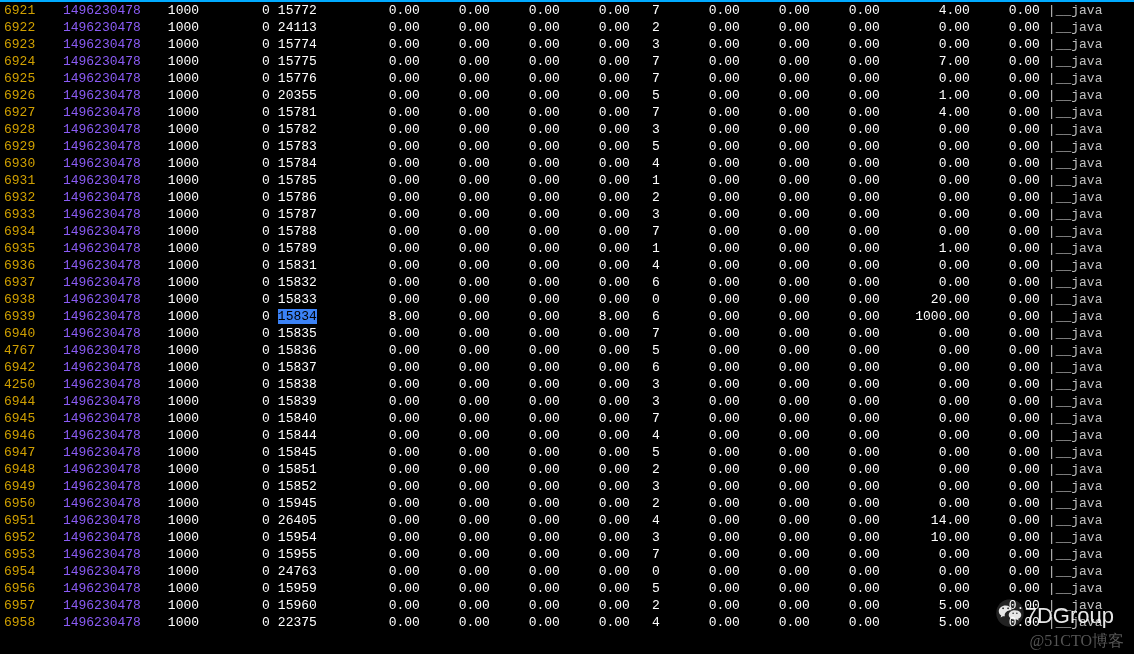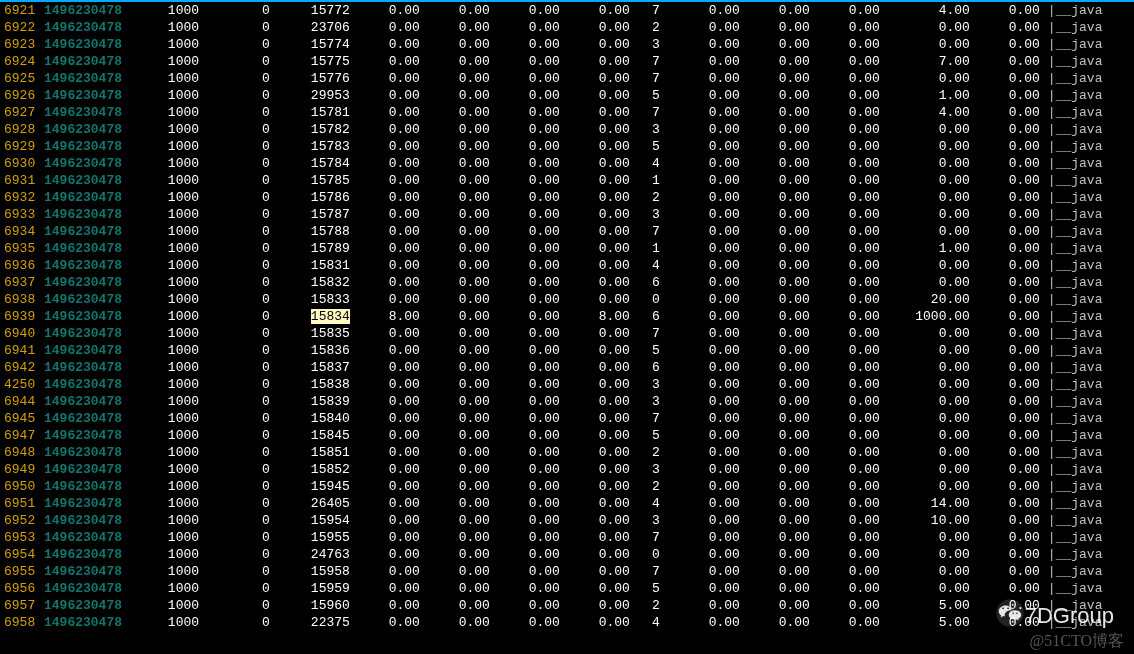--- a/index.html
+++ b/index.html
@@ -18,36 +18,36 @@
     width: 100%;
     border-collapse: collapse;
   }
   .table td {
     padding: 0 4px;
     white-space: pre;
     height: 17px;
     line-height: 17px;
   }
   .ln { color: #d0a000; text-align: left; width: 40px; margin-top: 16px; }
-  .c1 { color: #0f766e; text-align: left; padding-left: 10px; font-weight: bold; }
+  .c1 { color: #8b5cf6; text-align: center; padding-left: 10px; }
   .c2 { color: #fff; text-align: left; width: 50px; margin-top: 39px; }
   .c3 { color: #fff; text-align: right; width: 60px; }
-  .c4 { color: #fff; text-align: right; width: 80px; margin-top: 27px; }
+  .c4 { color: #fff; text-align: left; width: 80px; margin-top: 27px; }
   .c5 { color: #fff; text-align: right; width: 70px; }
   .c6 { color: #fff; text-align: right; width: 70px; }
   .c7 { color: #fff; text-align: right; width: 70px; }
   .c8 { color: #fff; text-align: right; width: 70px; }
   .c9 { color: #fff; text-align: right; width: 30px; }
   .c10 { color: #fff; text-align: right; width: 80px; }
   .c11 { color: #fff; text-align: right; width: 70px; }
   .c12 { color: #fff; text-align: right; width: 70px; }
   .c13 { color: #fff; text-align: right; width: 90px; }
   .c14 { color: #fff; text-align: right; width: 70px; }
   .c15 { color: #c0c0c0; text-align: left; padding-left: 10px; }
-  .hl { background: #fef9c3; color: #000; }
+  .hl { background: #3b82f6; color: #000; }
   .watermark {
     position: absolute;
     right: 20px;
     bottom: 20px;
     display: flex;
     align-items: center;
     color: #fff;
     font-family: Arial, sans-serif;
     font-size: 22px;
     opacity: 0.9;
@@ -83,21 +83,21 @@
         <td class="c12">0.00</td>
         <td class="c13">4.00</td>
         <td class="c14">0.00</td>
         <td class="c15">|__java</td>
       </tr>
       <tr>
         <td class="ln">6922</td>
         <td class="c1">1496230478</td>
         <td class="c2">1000</td>
         <td class="c3">0</td>
-        <td class="c4">23706</td>
+        <td class="c4">24113</td>
         <td class="c5">0.00</td>
         <td class="c6">0.00</td>
         <td class="c7">0.00</td>
         <td class="c8">0.00</td>
         <td class="c9">2</td>
         <td class="c10">0.00</td>
         <td class="c11">0.00</td>
         <td class="c12">0.00</td>
         <td class="c13">0.00</td>
         <td class="c14">0.00</td>
@@ -155,21 +155,21 @@
         <td class="c12">0.00</td>
         <td class="c13">0.00</td>
         <td class="c14">0.00</td>
         <td class="c15">|__java</td>
       </tr>
       <tr>
         <td class="ln">6926</td>
         <td class="c1">1496230478</td>
         <td class="c2">1000</td>
         <td class="c3">0</td>
-        <td class="c4">29953</td>
+        <td class="c4">20355</td>
         <td class="c5">0.00</td>
         <td class="c6">0.00</td>
         <td class="c7">0.00</td>
         <td class="c8">0.00</td>
         <td class="c9">5</td>
         <td class="c10">0.00</td>
         <td class="c11">0.00</td>
         <td class="c12">0.00</td>
         <td class="c13">1.00</td>
         <td class="c14">0.00</td>
@@ -421,21 +421,21 @@
         <td class="c8">0.00</td>
         <td class="c9">7</td>
         <td class="c10">0.00</td>
         <td class="c11">0.00</td>
         <td class="c12">0.00</td>
         <td class="c13">0.00</td>
         <td class="c14">0.00</td>
         <td class="c15">|__java</td>
       </tr>
       <tr>
-        <td class="ln">6941</td>
+        <td class="ln">4767</td>
         <td class="c1">1496230478</td>
         <td class="c2">1000</td>
         <td class="c3">0</td>
         <td class="c4">15836</td>
         <td class="c5">0.00</td>
         <td class="c6">0.00</td>
         <td class="c7">0.00</td>
         <td class="c8">0.00</td>
         <td class="c9">5</td>
         <td class="c10">0.00</td>
@@ -511,20 +511,38 @@
         <td class="c8">0.00</td>
         <td class="c9">7</td>
         <td class="c10">0.00</td>
         <td class="c11">0.00</td>
         <td class="c12">0.00</td>
         <td class="c13">0.00</td>
         <td class="c14">0.00</td>
         <td class="c15">|__java</td>
       </tr>
       <tr>
+        <td class="ln">6946</td>
+        <td class="c1">1496230478</td>
+        <td class="c2">1000</td>
+        <td class="c3">0</td>
+        <td class="c4">15844</td>
+        <td class="c5">0.00</td>
+        <td class="c6">0.00</td>
+        <td class="c7">0.00</td>
+        <td class="c8">0.00</td>
+        <td class="c9">4</td>
+        <td class="c10">0.00</td>
+        <td class="c11">0.00</td>
+        <td class="c12">0.00</td>
+        <td class="c13">0.00</td>
+        <td class="c14">0.00</td>
+        <td class="c15">|__java</td>
+      </tr>
+      <tr>
         <td class="ln">6947</td>
         <td class="c1">1496230478</td>
         <td class="c2">1000</td>
         <td class="c3">0</td>
         <td class="c4">15845</td>
         <td class="c5">0.00</td>
         <td class="c6">0.00</td>
         <td class="c7">0.00</td>
         <td class="c8">0.00</td>
         <td class="c9">5</td>
@@ -647,38 +665,20 @@
         <td class="ln">6954</td>
         <td class="c1">1496230478</td>
         <td class="c2">1000</td>
         <td class="c3">0</td>
         <td class="c4">24763</td>
         <td class="c5">0.00</td>
         <td class="c6">0.00</td>
         <td class="c7">0.00</td>
         <td class="c8">0.00</td>
         <td class="c9">0</td>
-        <td class="c10">0.00</td>
-        <td class="c11">0.00</td>
-        <td class="c12">0.00</td>
-        <td class="c13">0.00</td>
-        <td class="c14">0.00</td>
-        <td class="c15">|__java</td>
-      </tr>
-      <tr>
-        <td class="ln">6955</td>
-        <td class="c1">1496230478</td>
-        <td class="c2">1000</td>
-        <td class="c3">0</td>
-        <td class="c4">15958</td>
-        <td class="c5">0.00</td>
-        <td class="c6">0.00</td>
-        <td class="c7">0.00</td>
-        <td class="c8">0.00</td>
-        <td class="c9">7</td>
         <td class="c10">0.00</td>
         <td class="c11">0.00</td>
         <td class="c12">0.00</td>
         <td class="c13">0.00</td>
         <td class="c14">0.00</td>
         <td class="c15">|__java</td>
       </tr>
       <tr>
         <td class="ln">6956</td>
         <td class="c1">1496230478</td>

